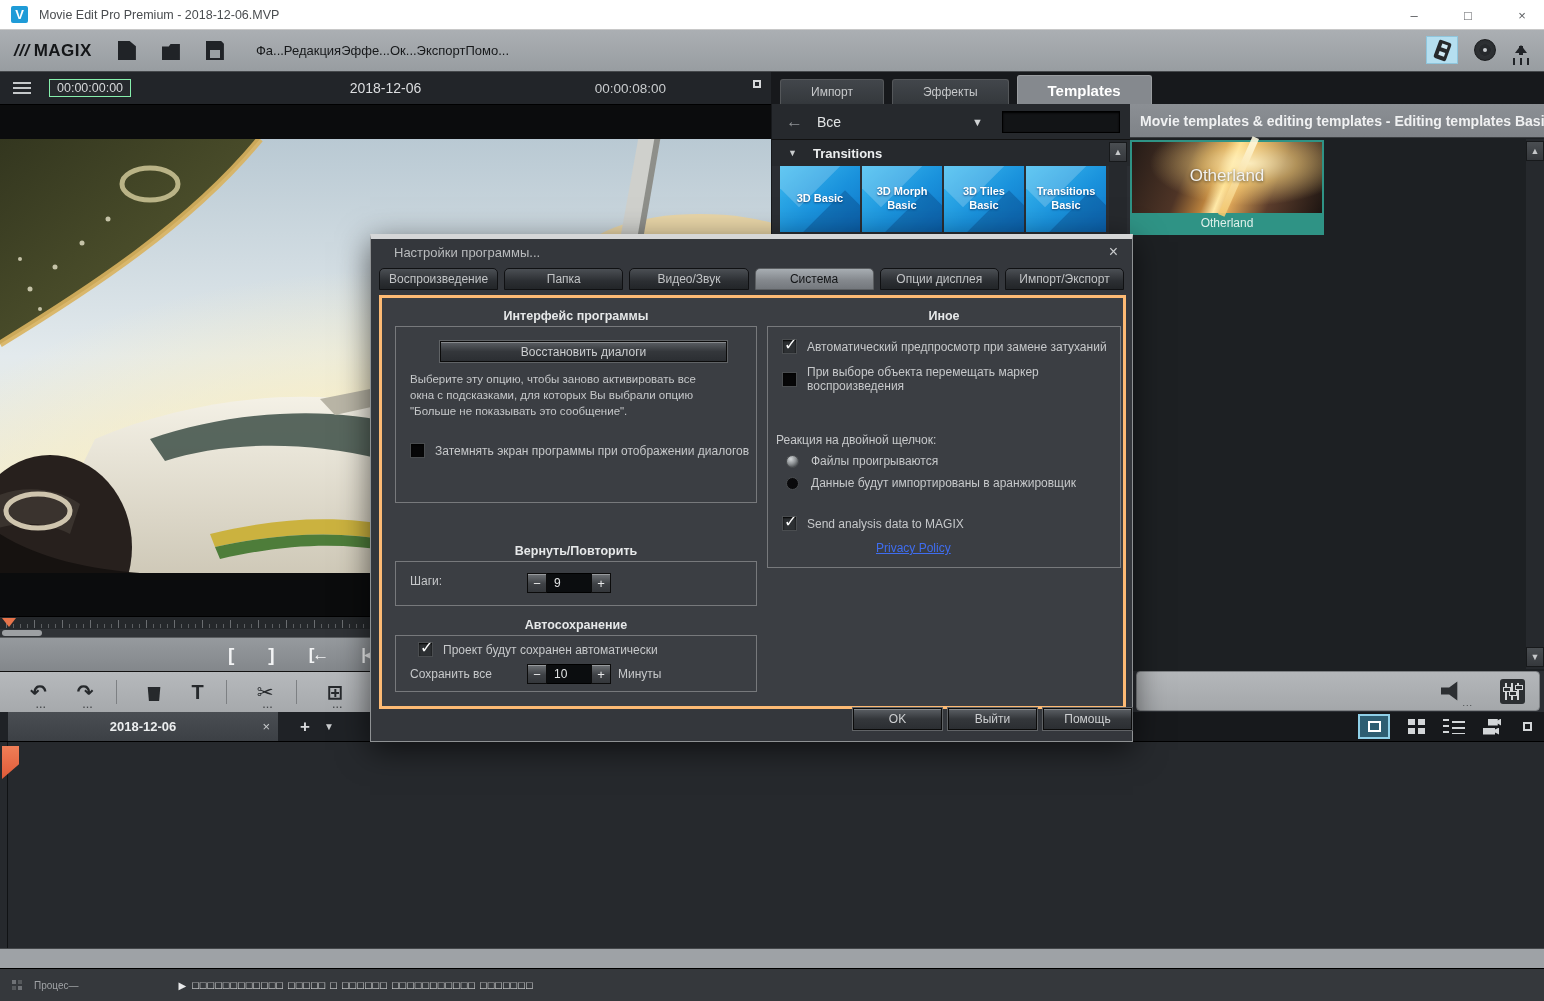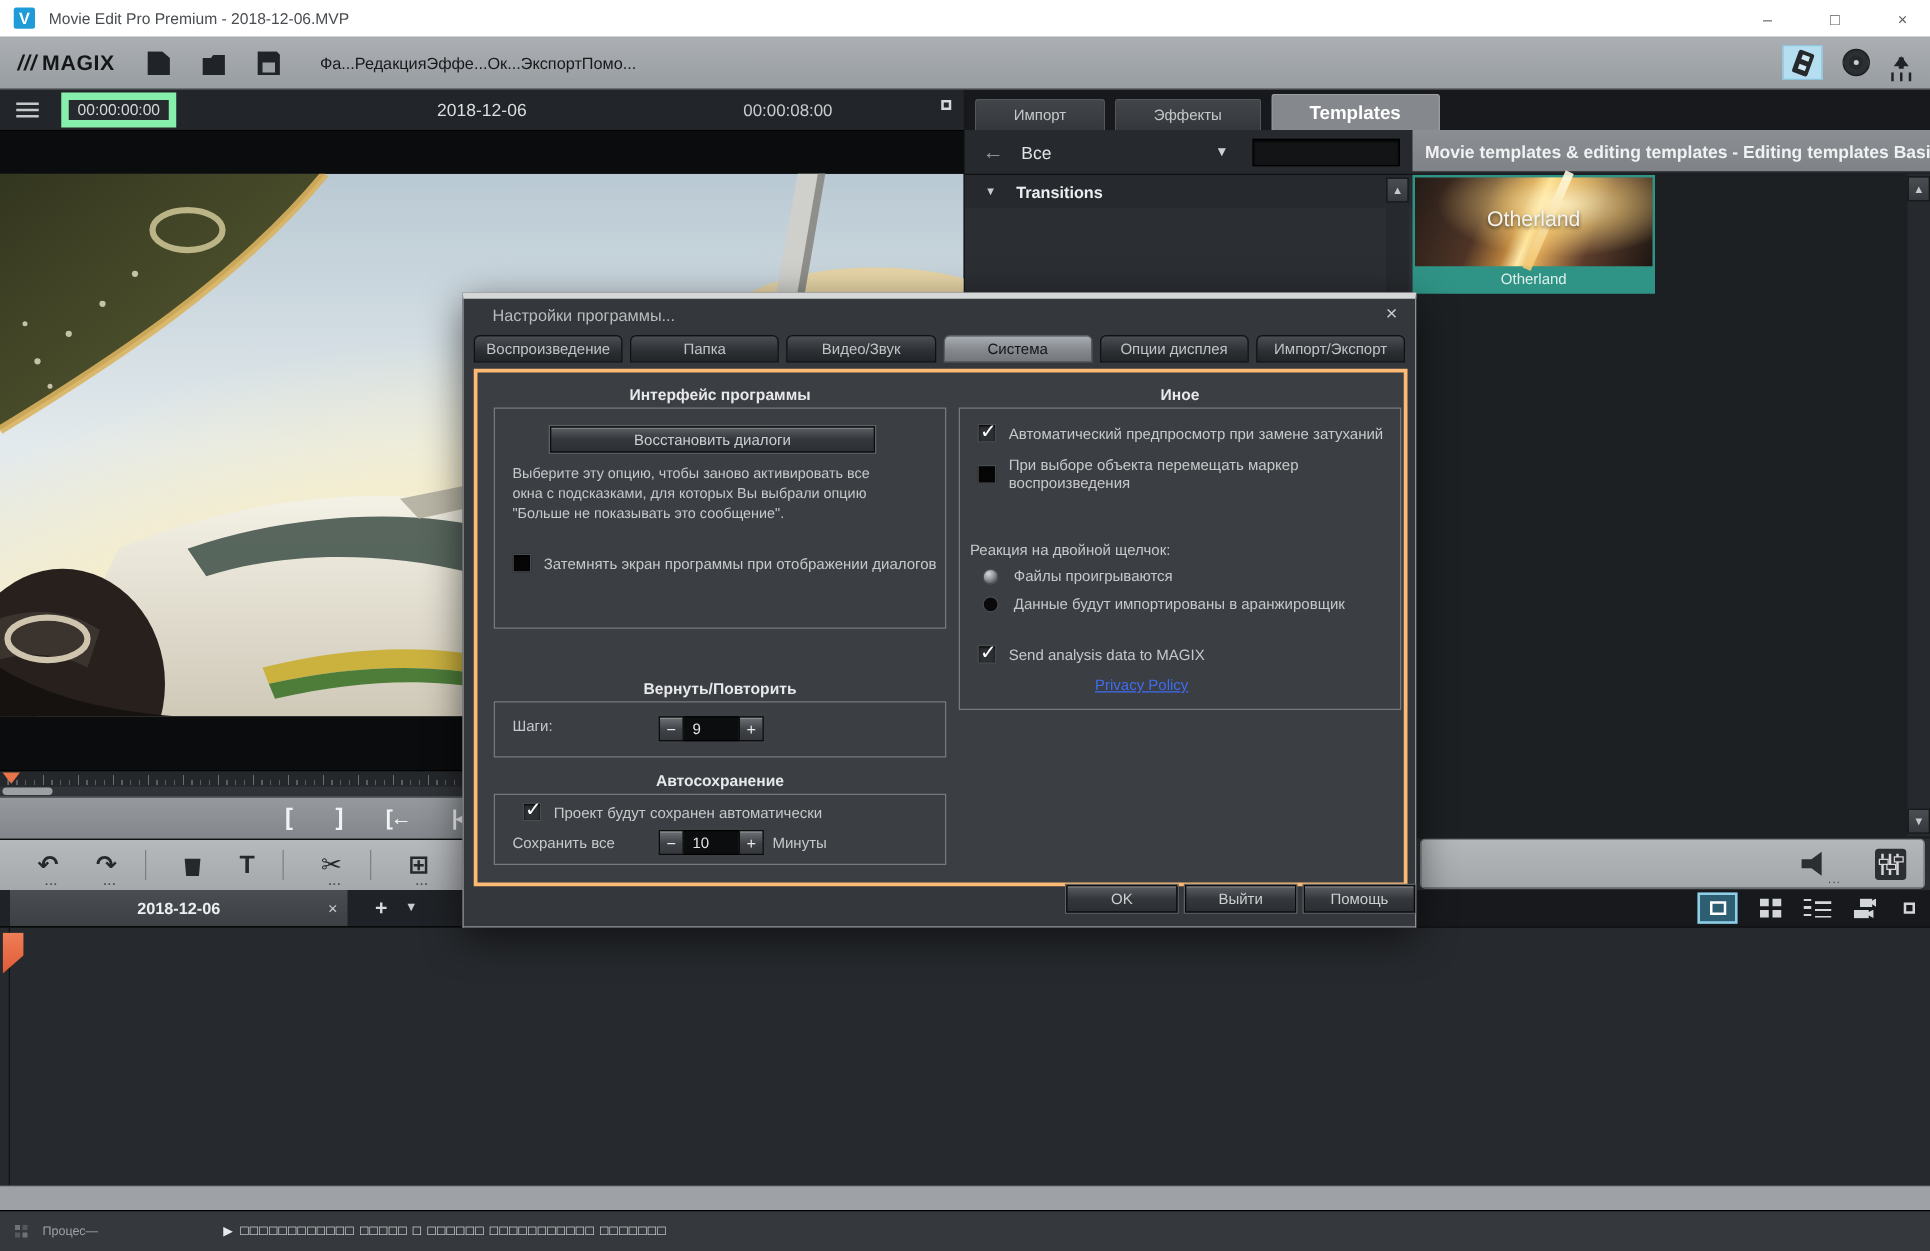--- a/index.html
+++ b/index.html
@@ -34,21 +34,21 @@
 .disc-g{width:22px;height:22px;border-radius:50%;background:radial-gradient(circle,#26292c 38%,#26292c 40%,#2e3134 41%,#26292c 100%);border:1px solid #1a1c1e;position:relative}
 .disc-g::after{content:"";position:absolute;left:8px;top:8px;width:4px;height:4px;border-radius:50%;background:#c9cdd0}
 .upload-g{width:18px;height:22px;position:relative}
 .upload-g::before{content:"";position:absolute;left:3px;top:0;width:0;height:0;border:6px solid transparent;border-bottom:8px solid #202327}
 .upload-g::after{content:"";position:absolute;left:7px;top:7px;width:4px;height:9px;background:#202327;box-shadow:-7px 11px 0 -1px #202327,0 11px 0 -1px #202327,7px 11px 0 -1px #202327}
 
 
 .pv-head{left:0;top:72px;width:771px;height:33px;background:#222529;border-bottom:1px solid #000;display:flex;align-items:center;color:#cfd2d4}
 .hamb{width:18px;height:12px;margin-left:13px;border-top:2px solid #c5c8ca;border-bottom:2px solid #c5c8ca;position:relative}
 .hamb::after{content:"";position:absolute;left:0;top:3px;width:100%;height:2px;background:#c5c8ca}
-.tc-box{margin-left:18px;border:6px solid #86efac;padding:1px 7px;font-size:12.5px;background:#26292d;color:#d6d8da}
+.tc-box{margin-left:18px;border:1px solid #86efac;padding:1px 7px;font-size:12.5px;background:#26292d;color:#d6d8da}
 .pv-title{position:absolute;left:0;width:771px;text-align:center;font-size:14px;color:#dcdee0}
 .tc-right{position:absolute;right:105px;font-size:13.5px;color:#c9ccce}
 .pv-sq{position:absolute;right:10px;top:8px;width:8px;height:8px;border:2px solid #d5d7d9}
 .pv-video{left:0;top:105px;width:771px;height:511px;background:#0b0c0d;overflow:hidden}
 .pv-photo{position:absolute;left:0;top:34px;width:771px;height:434px}
 
 
 .ruler{left:0;top:616px;width:771px;height:13px;background:#25282b;border-top:1px solid #000;position:absolute}
 .ticks{position:absolute;left:6px;right:0;bottom:1px;height:4px;background:repeating-linear-gradient(90deg,#5b5e61 0 1px,transparent 1px 7px)}
 .ticks2{position:absolute;left:6px;right:0;bottom:1px;height:8px;background:repeating-linear-gradient(90deg,#6a6d70 0 1px,transparent 1px 28px)}
@@ -329,20 +329,34 @@
     <span class="mp-filter-dd">▼</span>
     <input class="mp-search" value="" style="">
   </div>
   <div class="mp-sec">
     <span class="chv">▼</span>
     <span class="t">Transitions</span>
   </div>
   <div class="vscroll" style="left:1109px;top:140px;height:95px">
     <div class="vs-btn" style="top:2px">▲</div>
   </div>
+  <div class="tiles">
+    <div class="tile">
+        <span>3D Basic</span>
+      </div>
+    <div class="tile">
+        <span>3D Morph Basic</span>
+      </div>
+    <div class="tile">
+        <span>3D Tiles Basic</span>
+      </div>
+    <div class="tile">
+        <span>Transitions Basic</span>
+      </div>
+  </div>
 
   <div class="tmpl-head">Movie templates &amp; editing templates - Editing templates Basic</div>
   <div class="tmpl-body">
     <div class="oth-tile">
       <div class="oth-img">
         <div class="oth-overlay">Otherland</div>
       </div>
       <div class="oth-cap">Otherland</div>
     </div>
   </div>
@@ -377,21 +391,21 @@
       <div class="dtab">Видео/Звук</div>
       <div class="dtab active">Система</div>
       <div class="dtab">Опции дисплея</div>
       <div class="dtab">Импорт/Экспорт</div>
     </div>
 
     <div class="dlg-body">
 
       <div class="dh" style="left:14px;top:11px;width:360px">Интерфейс программы</div>
       <div class="gbox" style="left:13px;top:28px;width:362px;height:177px">
-        <div class="dbtn" style="position:absolute;left:44px;top:14px;width:260px;height:21px">Восстановить диалоги</div>
+        <div class="dbtn" style="position:absolute;left:44px;top:14px;width:287px;height:21px">Восстановить диалоги</div>
         <div class="dtext" style="position:absolute;left:14px;top:44px;width:300px">Выберите эту опцию, чтобы заново активировать все окна с подсказками, для которых Вы выбрали опцию "Больше не показывать это сообщение".</div>
         <div class="crow" style="left:14px;top:116px;width:340px">
           <span class="cb"></span>
           <span>Затемнять экран программы при отображении диалогов</span>
         </div>
       </div>
 
       <div class="dh" style="left:14px;top:246px;width:360px">Вернуть/Повторить</div>
       <div class="gbox" style="left:13px;top:263px;width:362px;height:45px">
         <div class="crow" style="left:14px;top:12px">

